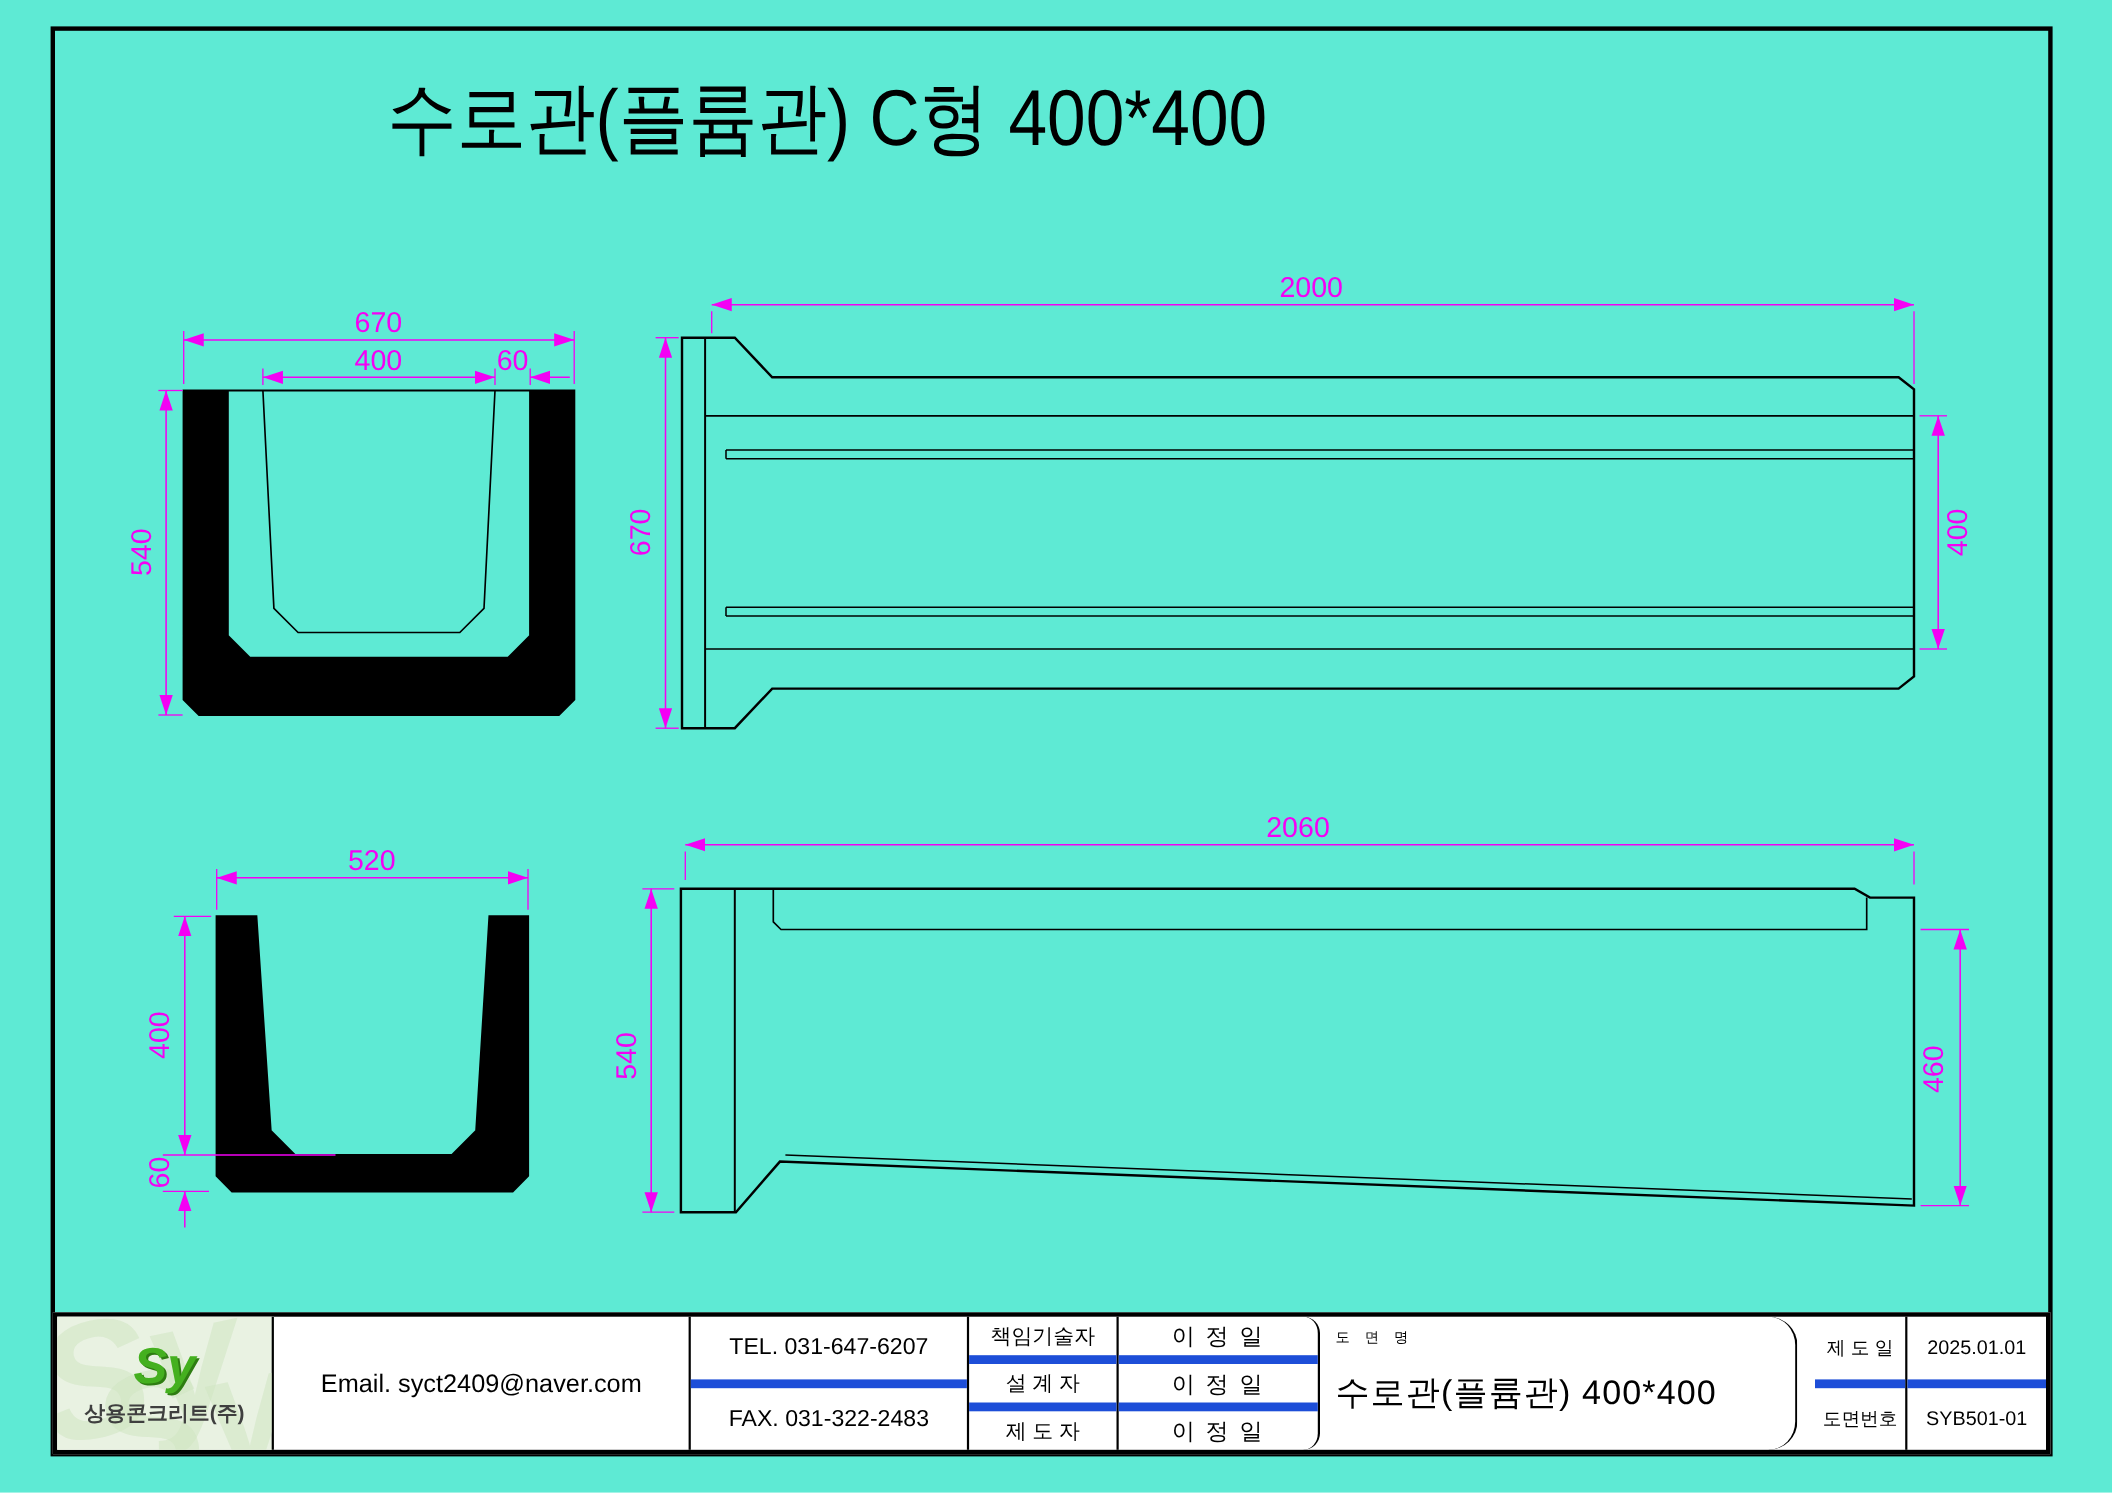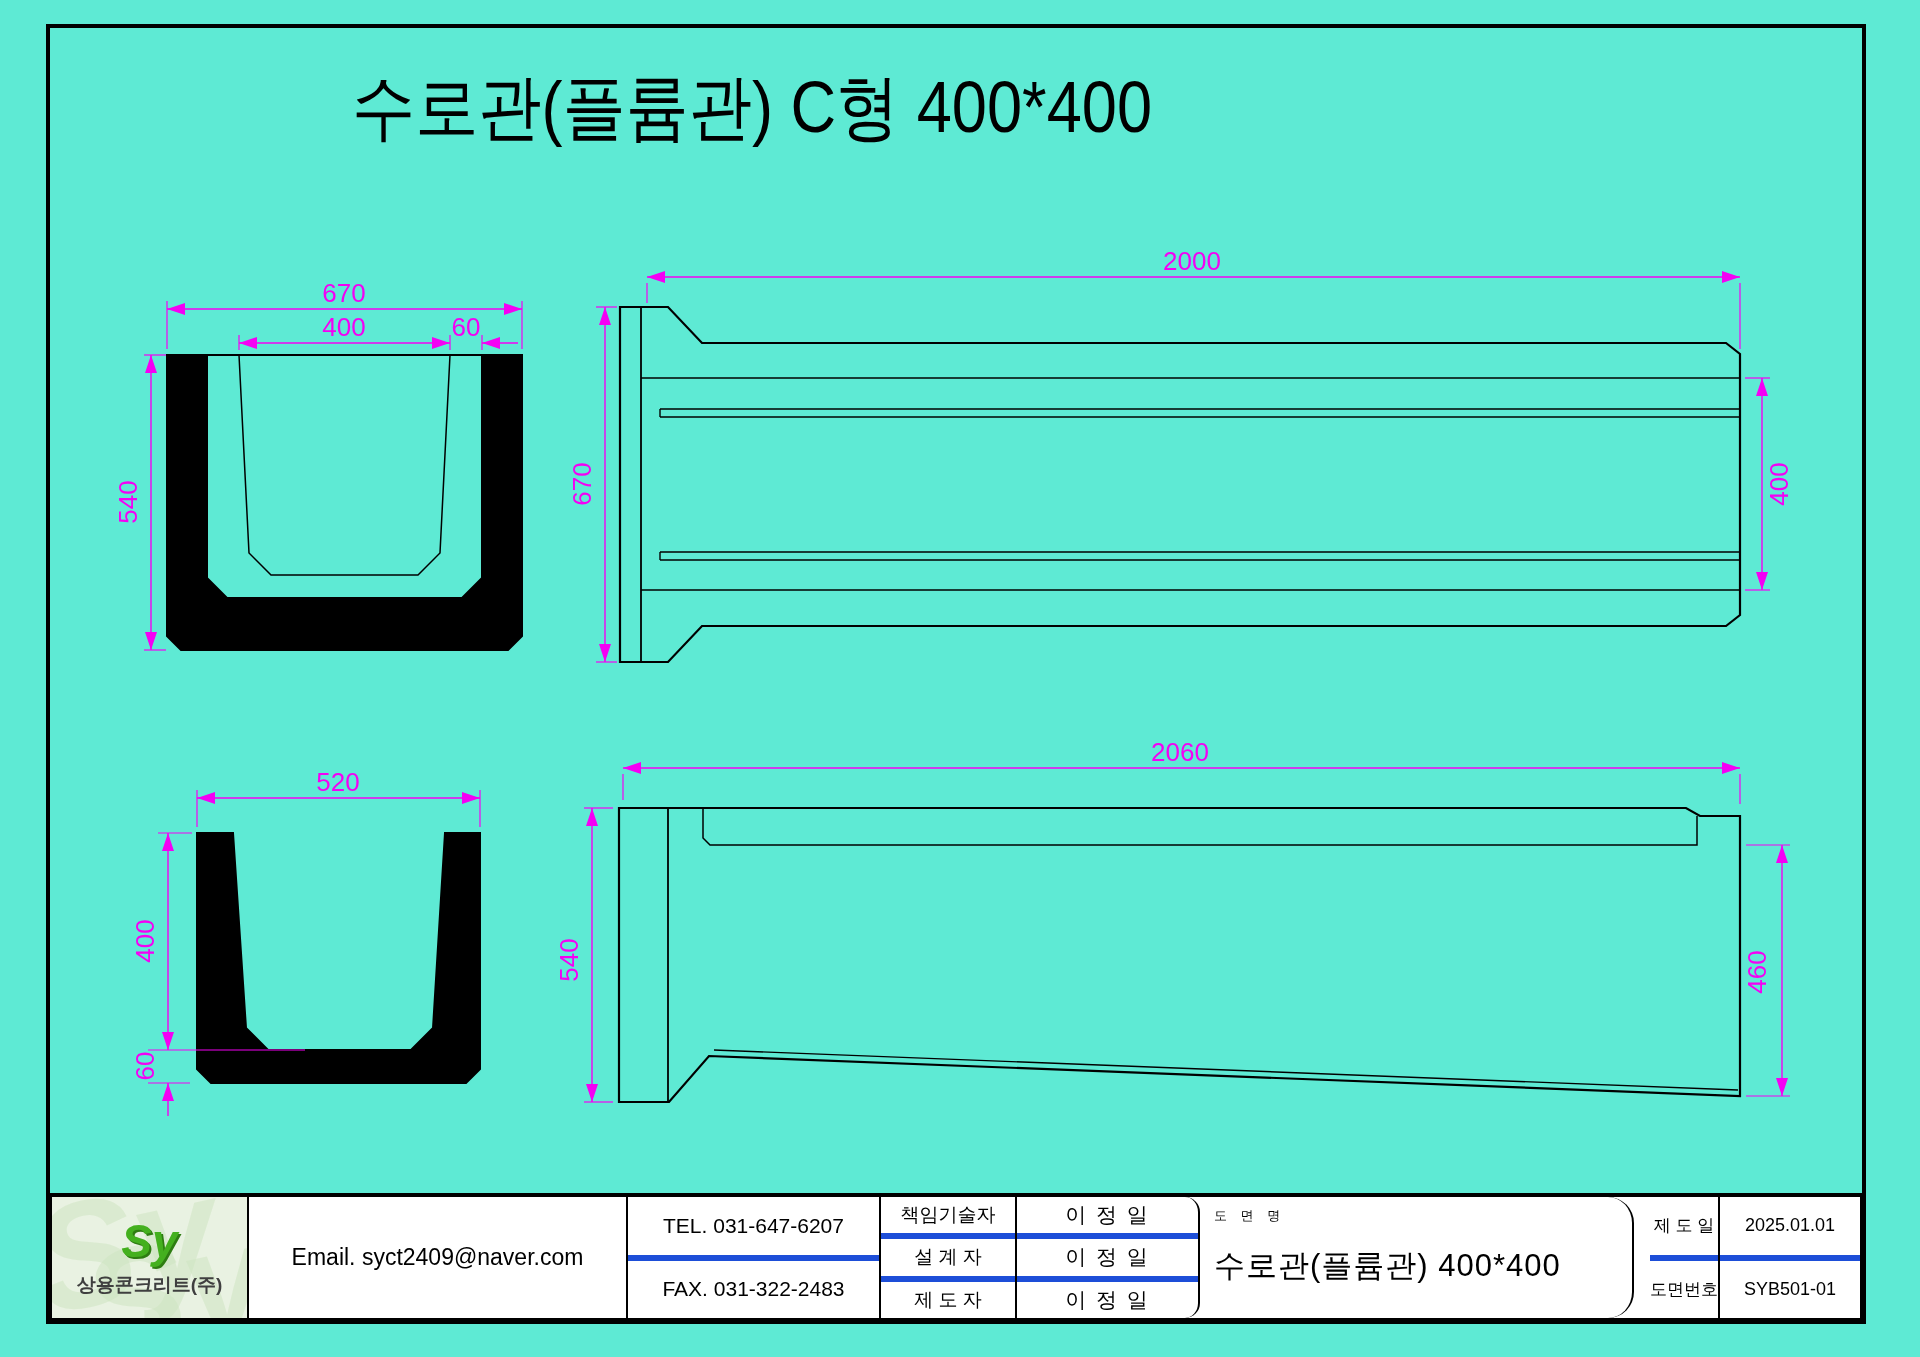--- a/index.html
+++ b/index.html
@@ -18,21 +18,21 @@
   
   .titleblock{
     position:absolute;left:48px;top:1193px;width:1816px;height:129px;
     border:4px solid #000;box-sizing:border-box;
     display:flex;background:#fff;
   }
   .tb-col{box-sizing:border-box;border-right:2px solid #000;height:100%;}
   .tb-col:last-child{border-right:none;}
   .tb-rows{display:flex;flex-direction:column;height:100%;}
   .tb-row{flex:1;display:flex;align-items:center;justify-content:center;box-sizing:border-box;}
-  .tb-row + .tb-row{border-top:6px solid #1d4ed8;}
+  .tb-row + .tb-row{border-top:8px solid #1d4ed8;}
 
   .logo-cell{width:197px;background:#e9f2e2;position:relative;overflow:hidden;
     display:flex;flex-direction:column;align-items:center;justify-content:center;}
   .logo-watermark{position:absolute;color:#cfe5c2;font-weight:bold;font-style:italic;opacity:.55;pointer-events:none;}
   .wm1{font-size:150px;left:-18px;top:-38px;transform:rotate(-12deg);}
   .wm2{font-size:150px;right:-20px;bottom:-60px;transform:rotate(-12deg);}
   .logo-mark{font-size:46px;font-weight:bold;font-style:italic;color:#44b01f;
     text-shadow:2px 2px 0 #2e7d12;line-height:1;position:relative;}
   .logo-name{font-size:19px;font-weight:bold;color:#3f3f3f;margin-top:8px;position:relative;}
 
@@ -45,21 +45,21 @@
 
   .rolelabel-cell{width:136px;}
   .rolelabel-cell .tb-row{font-size:19px;}
   .rolevalue-cell{width:183px;border-radius:15px;}
   .rolevalue-cell .tb-row{font-size:21px;letter-spacing:2px;}
 
   .dwgname-cell{width:434px;position:relative;display:block;border-radius:26px;}
   .dwgname-label{position:absolute;left:14px;top:10px;font-size:13px;letter-spacing:5px;color:#000;}
   .dwgname-text{position:absolute;left:14px;top:48px;font-size:31px;color:#000;letter-spacing:1px;}
 
-  .datelabel-cell{width:86px;padding-left:16px;}
+  .datelabel-cell{width:100px;padding-left:16px;}
   .datelabel-cell .tb-row{font-size:17px;}
   .datevalue-cell{flex:1;}
   .datevalue-cell .tb-row{font-size:18px;}
 </style>
 </head>
 <body>
 
 <div id="page">
 
 <svg width="1920" height="1357" viewBox="0 0 1920 1357">

